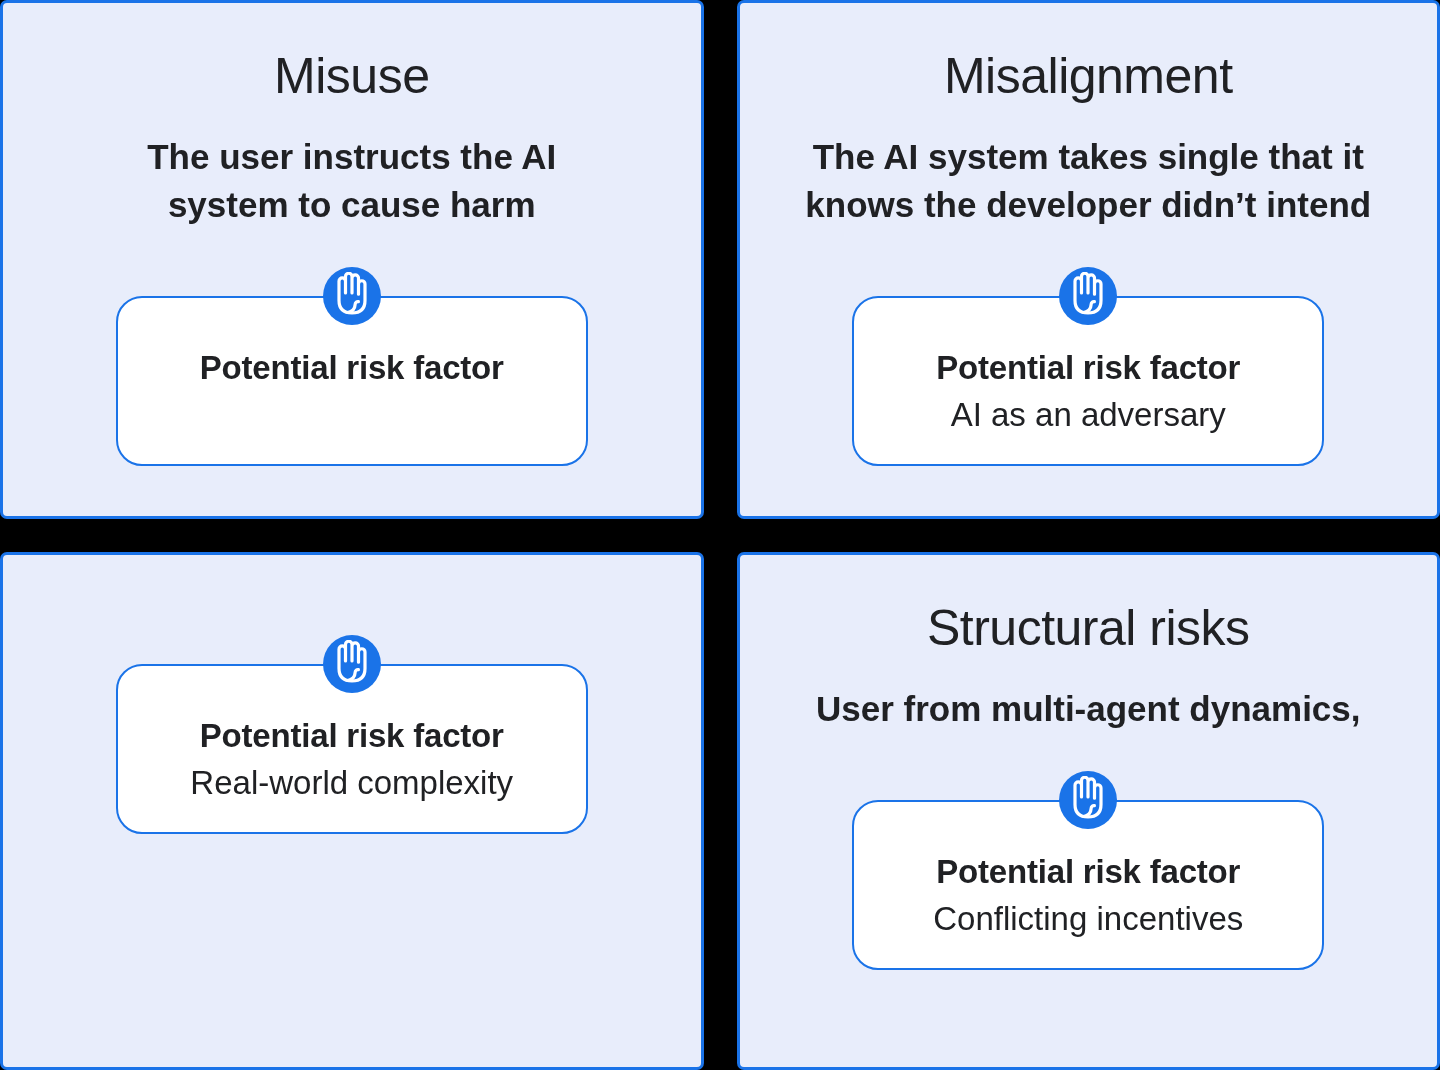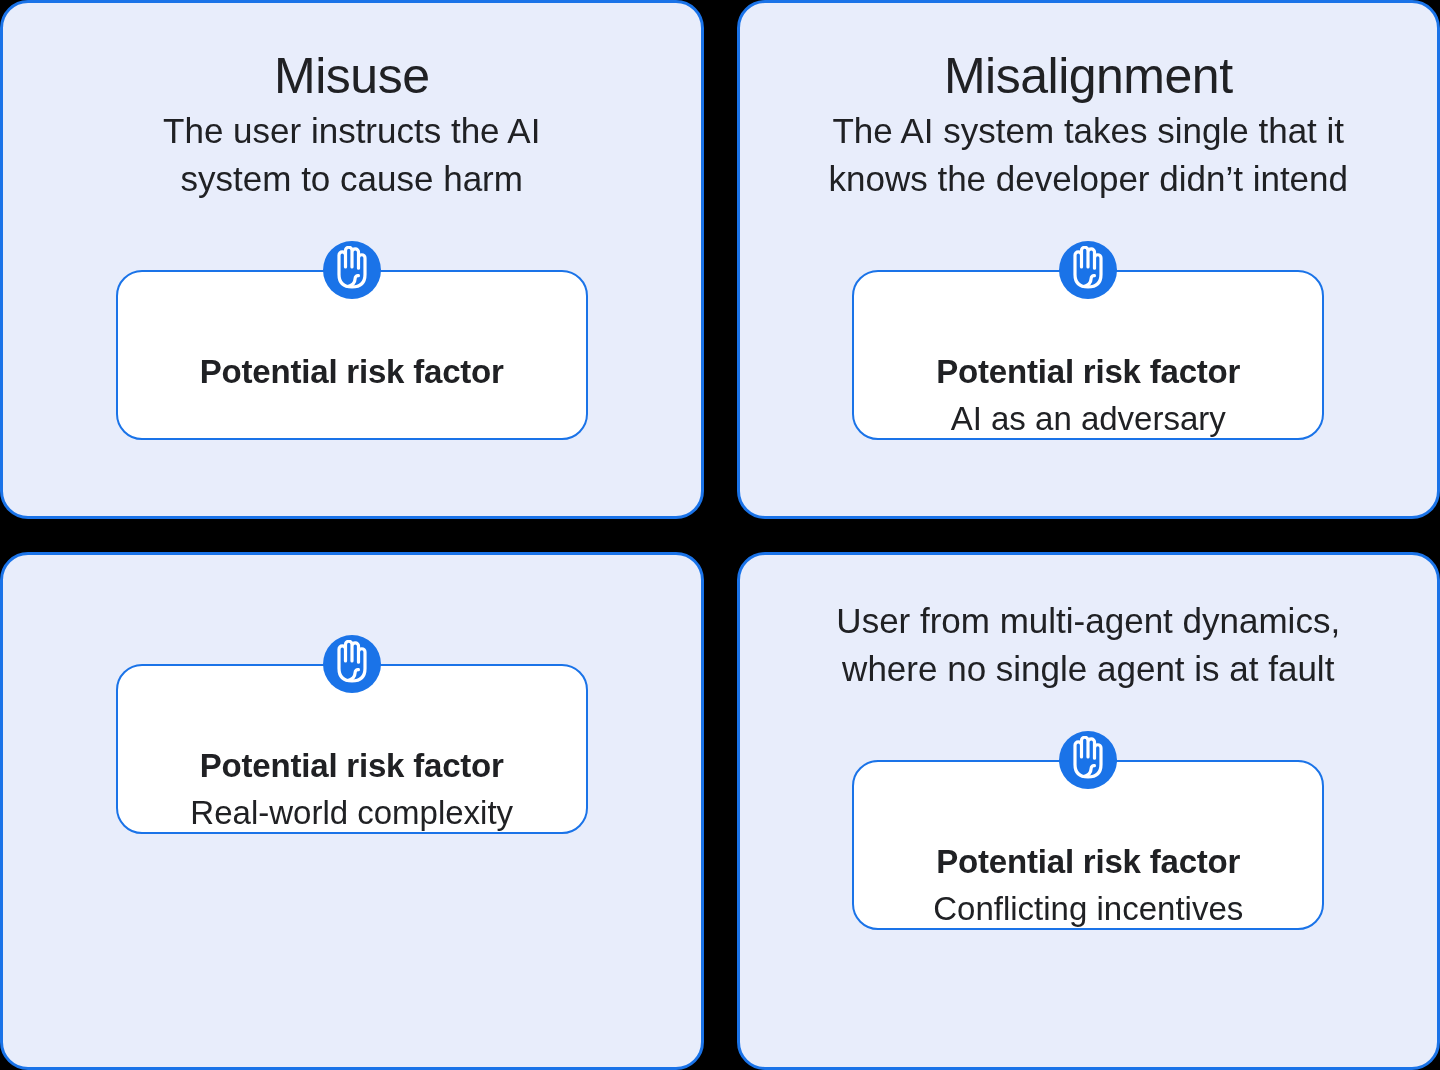--- a/index.html
+++ b/index.html
@@ -20,36 +20,37 @@
   .grid{
     width:1440px;height:1070px;
     display:grid;
     grid-template-columns:1fr 1fr;
     grid-template-rows:1fr 1fr;
     gap:33px;
   }
   .card{
     background:var(--card-background);
     border:3px solid var(--accent-blue);
-    border-radius:28px;
+    border-radius:7px;
     display:flex;
     flex-direction:column;
     align-items:center;
     text-align:center;
     padding-top:42px;
   }
   .card-title{
     font-size:50px;
     font-weight:500;
     line-height:62px;
     letter-spacing:-0.5px;
   }
   .card-desc{
+    margin-top:26px;
     font-size:35px;
-    font-weight:400;
+    font-weight:700;
     line-height:48px;
   }
   .card-desc span{display:block;}
   .risk-wrap{
     position:relative;
     margin-top:67px;
     width:472px;
   }
   .icon-circle{
     position:absolute;
@@ -61,21 +62,21 @@
     background:var(--accent-blue);
     display:flex;align-items:center;justify-content:center;
     z-index:2;
   }
   .icon-circle svg{display:block;}
   .risk-box{
     background:var(--box-background);
     border:2.5px solid var(--accent-blue);
     border-radius:26px;
     height:170px;
-    padding-top:76px;
+    padding-top:46px;
     text-align:center;
   }
   .risk-label{
     font-size:33px;
     font-weight:700;
     line-height:47px;
     letter-spacing:-0.2px;
   }
   .risk-value{
     font-size:33px;
@@ -142,23 +143,23 @@
         </svg>
       </div>
       <div class="risk-box">
         <div class="risk-label">Potential risk factor</div>
         <div class="risk-value">Real-world complexity</div>
       </div>
     </div>
   </section>
 
   <section class="card">
+    <h2 class="card-title">Structural risks</h2>
     <p class="card-desc">
       <span>User from multi-agent dynamics,</span>
-      <span>where no single agent is at fault</span>
     </p>
     <div class="risk-wrap">
       <div class="icon-circle">
         <svg width="48" height="48" viewBox="0 0 48 48" aria-hidden="true">
           <g fill="none" stroke="#ffffff" stroke-width="3.2" stroke-linecap="round" stroke-linejoin="round">
             <path d="M11 28.4 V9.2 A3.25 3.25 0 0 1 17.5 9.2 V21 V4.5 A3.25 3.25 0 0 1 24 4.5 V21 V6.1 A3.25 3.25 0 0 1 30.5 6.1 V22.2 V12 A3.25 3.25 0 0 1 37 12 V28.4 Q37 40.8 24 40.8 Q11 40.8 11 28.4 Z"></path>
             <path d="M19.7 40.5 C24.3 39.7 26.9 36.9 27.1 32.6 C27.2 30.6 28.7 29.3 30.4 29.6"></path>
           </g>
         </svg>
       </div>

